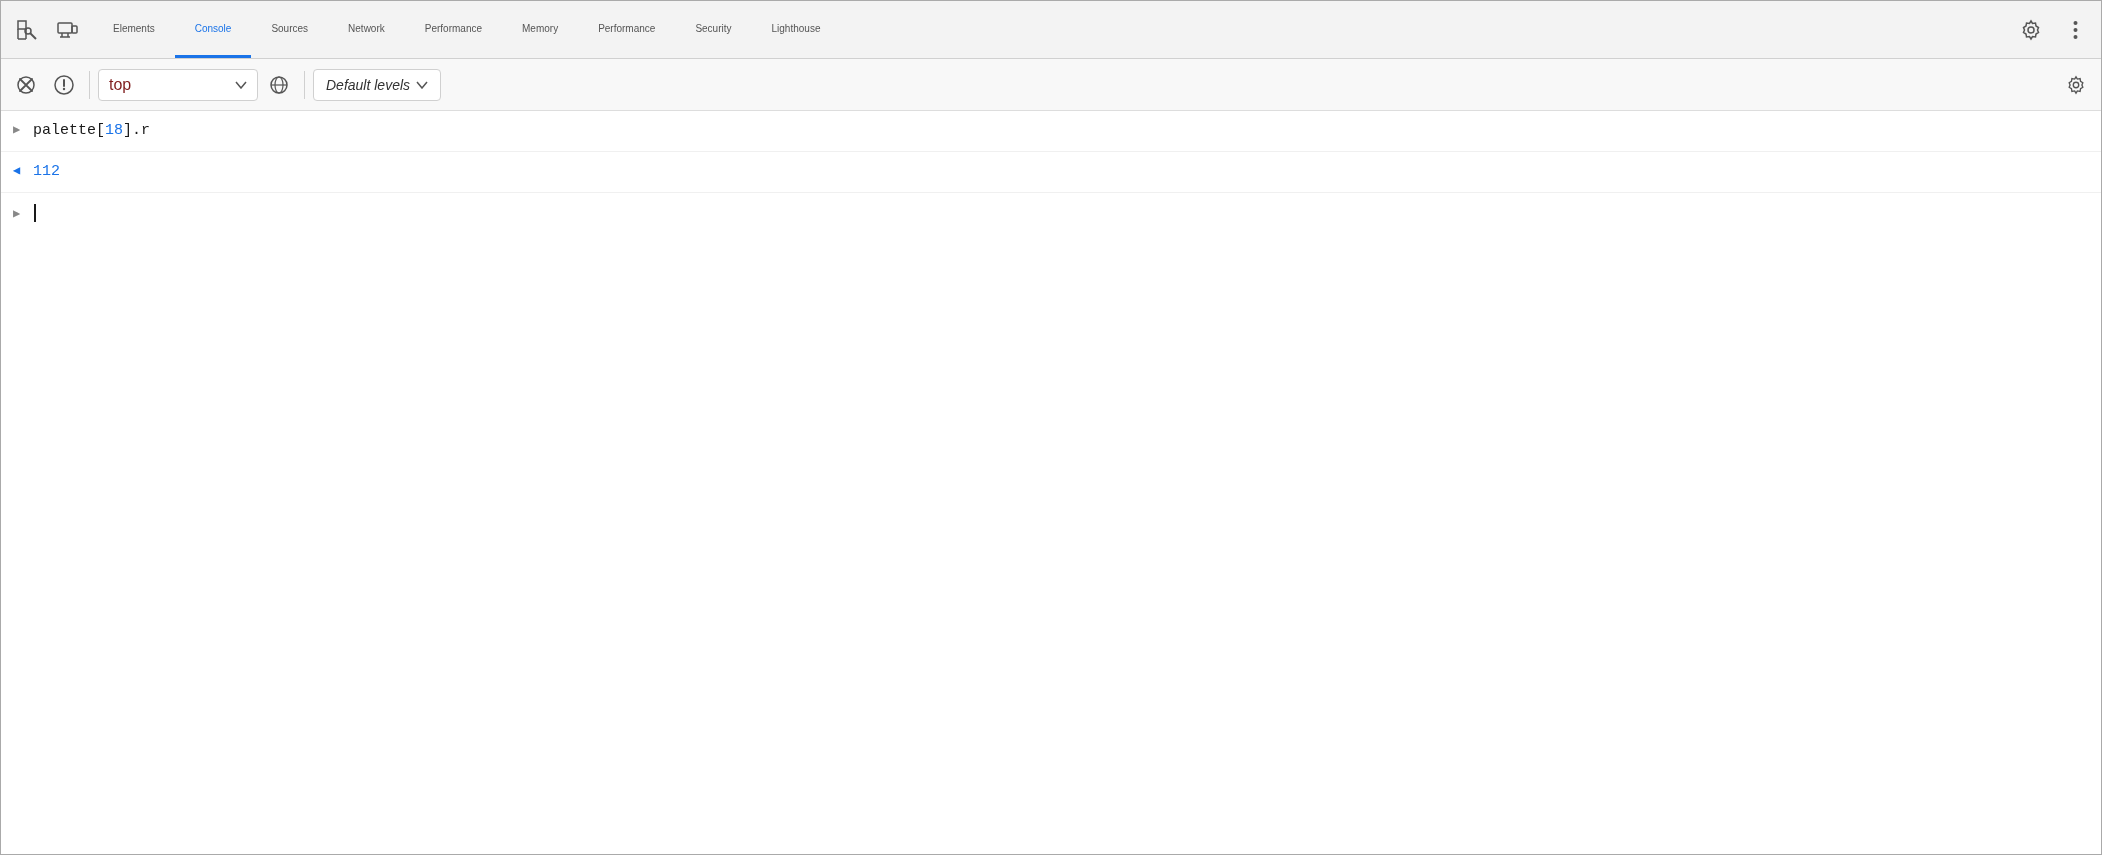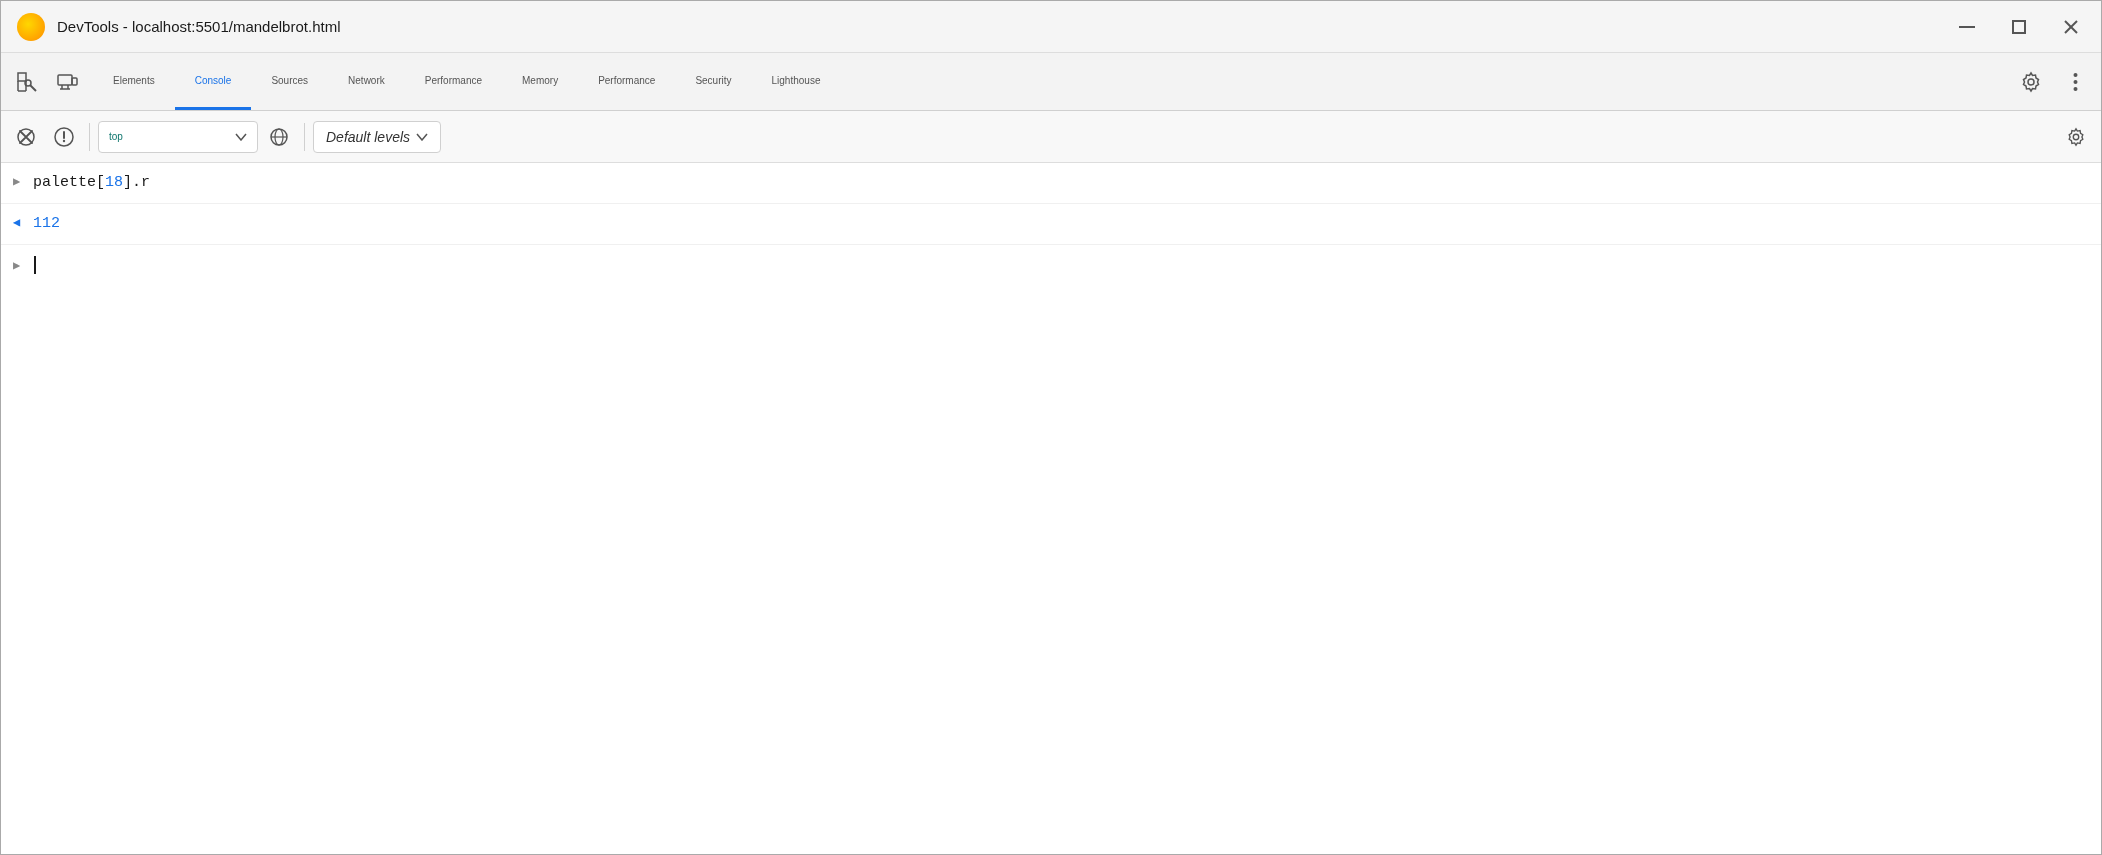--- a/index.html
+++ b/index.html
@@ -169,22 +169,22 @@
       padding: 0 10px;
       height: 32px;
       border: 1px solid #d0d0d0;
       border-radius: 4px;
       background: #fff;
       cursor: pointer;
       min-width: 160px;
     }
 
     .context-selector span {
-      font-size: 10px;
-      color: #0f766e;
+      font-size: 16px;
+      color: #7f1d1d;
       flex: 1;
     }
 
     .filter-input {
       height: 32px;
       border: 1px solid #d0d0d0;
       border-radius: 4px;
       padding: 0 10px;
       font-size: 14px;
       color: #333;
@@ -291,42 +291,20 @@
     
     svg {
       display: block;
     }
   </style>
 </head>
 <body>
 
 <div class="window">
 
-  <div class="title-bar">
-    <div class="title-bar-icon"></div>
-    <span class="title-bar-text">DevTools - localhost:5501/mandelbrot.html</span>
-    <div class="title-bar-controls">
-      <div class="title-btn">
-        <svg width="16" height="2" viewBox="0 0 16 2">
-            <rect width="16" height="2" fill="#555"></rect>
-          </svg>
-      </div>
-      <div class="title-btn">
-        <svg width="14" height="14" viewBox="0 0 14 14">
-            <rect x="1" y="1" width="12" height="12" fill="none" stroke="#555" stroke-width="2"></rect>
-          </svg>
-      </div>
-      <div class="title-btn">
-        <svg width="14" height="14" viewBox="0 0 14 14">
-          <line x1="1" y1="1" x2="13" y2="13" stroke="#555" stroke-width="2"></line>
-          <line x1="13" y1="1" x2="1" y2="13" stroke="#555" stroke-width="2"></line>
-        </svg>
-      </div>
-    </div>
-  </div>
 
   <div class="tab-bar">
     <div class="tab-bar-left">
       <div class="icon-btn" title="Inspect element">
         <svg width="22" height="22" viewBox="0 0 22 22">
           <rect x="2" y="2" width="8" height="8" fill="none" stroke="#555" stroke-width="1.5"></rect>
           <line x1="2" y1="10" x2="2" y2="20" stroke="#555" stroke-width="1.5"></line>
           <line x1="10" y1="10" x2="10" y2="20" stroke="#555" stroke-width="1.5"></line>
           <line x1="2" y1="20" x2="10" y2="20" stroke="#555" stroke-width="1.5"></line>
           <line x1="14" y1="14" x2="20" y2="20" stroke="#555" stroke-width="2"></line>

